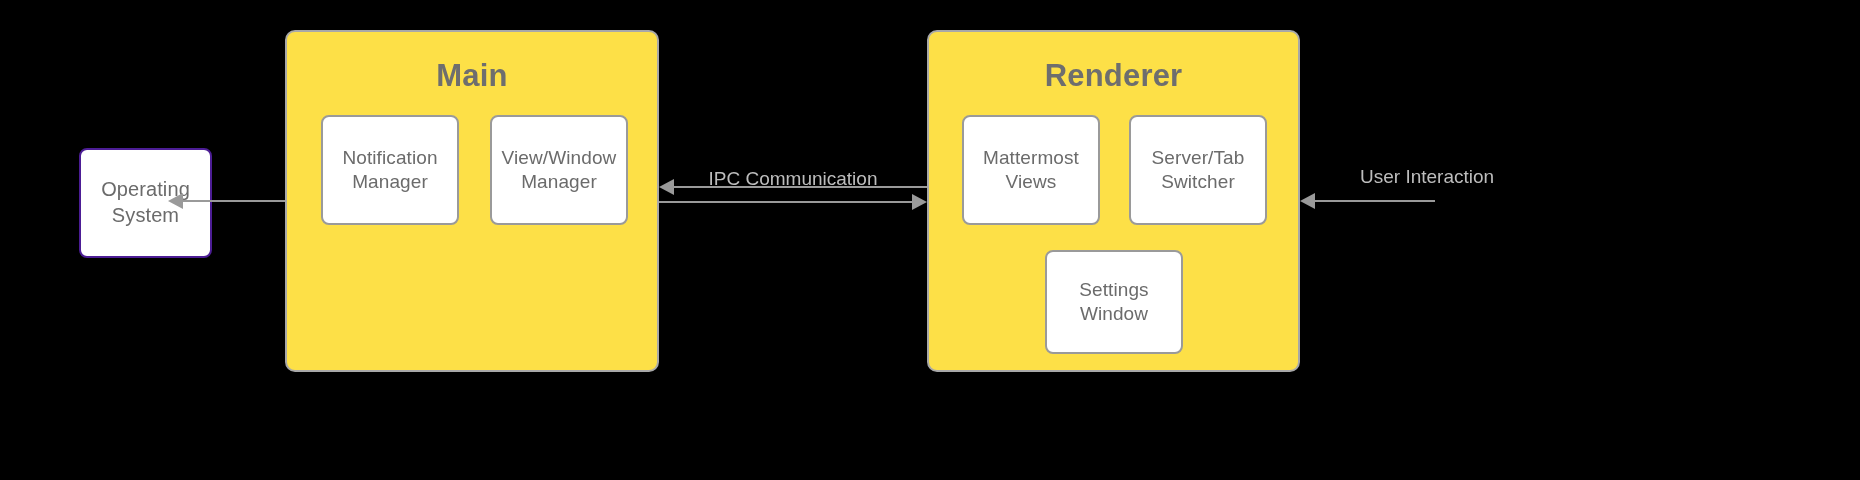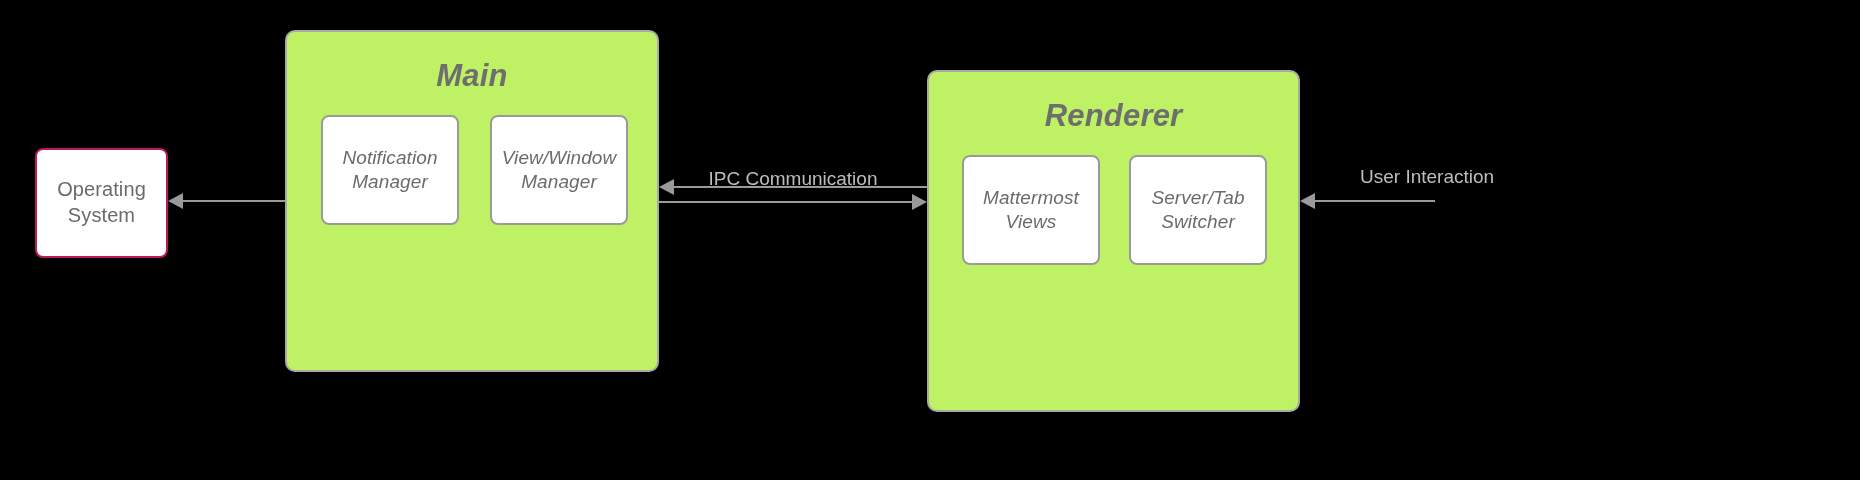--- a/index.html
+++ b/index.html
@@ -17,42 +17,42 @@
     position: relative;
     width: 1860px;
     height: 480px;
     background: #000000;
   }
 
   
   .node {
     position: absolute;
     background: #ffffff;
-    border: 2px solid #be185d;
+    border: 2px solid #4c1d95;
     border-radius: 8px;
     display: flex;
     align-items: center;
     justify-content: center;
     text-align: center;
+    margin-left: 44px;
   }
   .node-label {
     color: #6b6b6b;
     font-size: 20px;
     line-height: 1.28;
     white-space: pre-line;
     letter-spacing: .1px;
   }
 
   
   .container {
     position: absolute;
-    background: #bef264;
+    background: #fde047;
     border: 2px solid #a8a8a8;
     border-radius: 10px;
-    font-style: italic;
   }
   .container-title {
     position: absolute;
     top: 26px;
     left: 0; right: 0;
     text-align: center;
     font-size: 31px;
     font-weight: bold;
     color: #6e6e6e;
     letter-spacing: .2px;
@@ -112,33 +112,37 @@
     </div>
 
     <div class="subnode" style="left:203px; top:83px; width:138px; height:110px;">
       <span class="node-label">View/Window
 Manager</span>
     </div>
 
 
   </div>
 
-  <div class="container" style="left:927px; top:30px; width:373px; height:342px;margin-top:40px;">
+  <div class="container" style="left:927px; top:30px; width:373px; height:342px;">
     <div class="container-title">Renderer</div>
 
     <div class="subnode" style="left:200px; top:83px; width:138px; height:110px;">
       <span class="node-label">Server/Tab
 Switcher</span>
     </div>
 
     <div class="subnode" style="left:33px; top:83px; width:138px; height:110px;">
       <span class="node-label">Mattermost
 Views</span>
     </div>
 
+    <div class="subnode" style="left:116px; top:218px; width:138px; height:104px;">
+      <span class="node-label">Settings
+Window</span>
+    </div>
   </div>
 
   <div class="edge-line" style="left:183px; top:200px; width:102px;"></div>
   <div class="arrowhead arrow-left" style="left:168px; top:193px;"></div>
 
   <div class="edge-line" style="left:674px; top:186px; width:253px;"></div>
   <div class="arrowhead arrow-left" style="left:659px; top:179px;"></div>
 
   <div class="edge-line" style="left:659px; top:201px; width:253px;"></div>
   <div class="arrowhead arrow-right" style="left:912px; top:194px;"></div>

